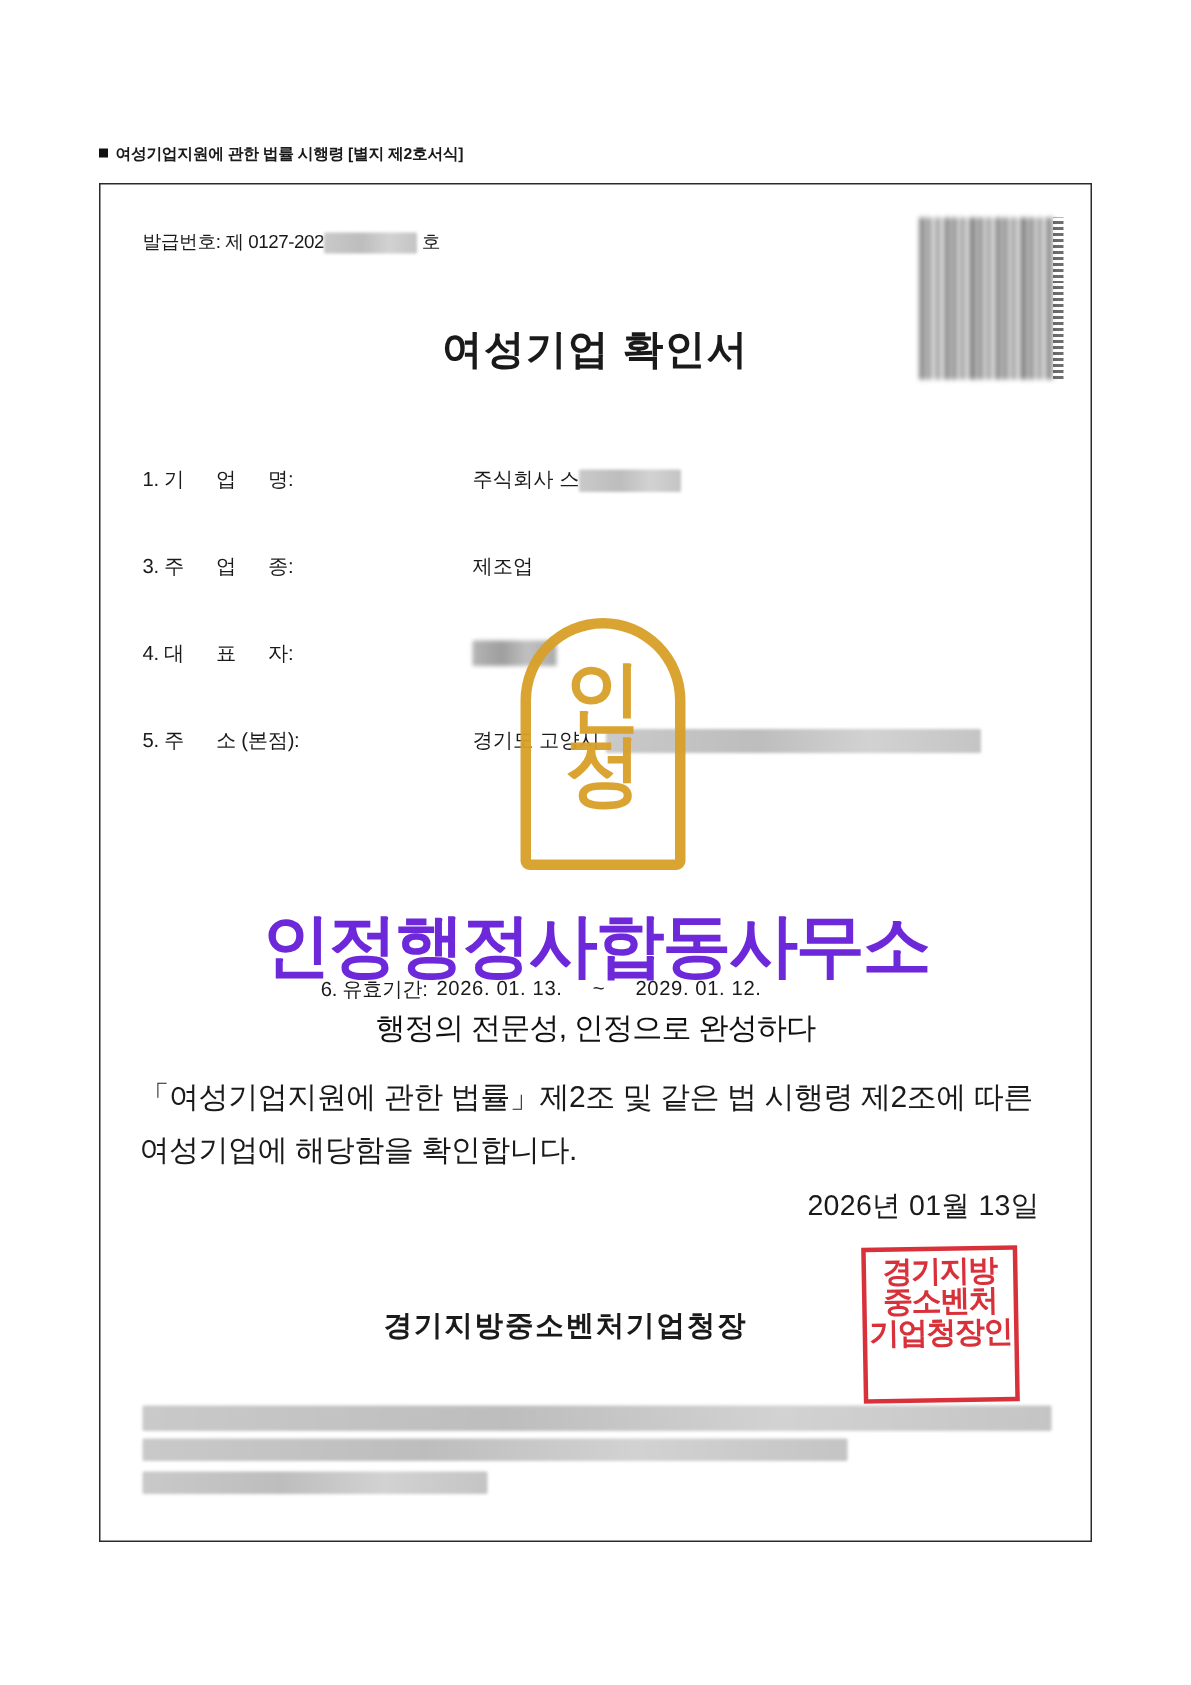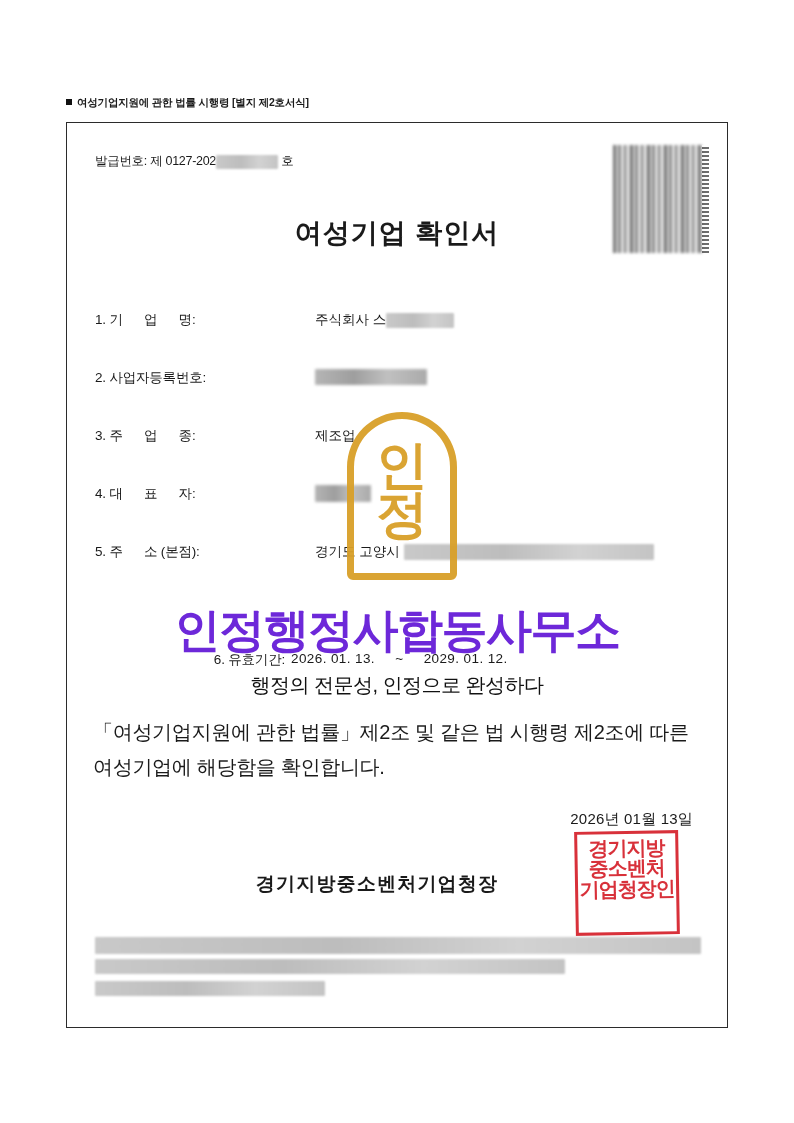--- a/index.html
+++ b/index.html
@@ -160,23 +160,23 @@
     top: 592px;
     left: 26px;
     width: 608px;
     font-size: 20px;
     line-height: 1.75;
     letter-spacing: -0.3px;
   }
 
   .issue-date {
     position: absolute;
-    top: 687px;
+    top: 668px;
     right: 34px;
-    font-size: 15px;
+    font-size: 19px;
     letter-spacing: .2px;
   }
 
   .authority {
     position: absolute;
     top: 748px;
     left: 0;
     width: 100%;
     text-align: center;
     font-size: 19px;
@@ -284,26 +284,20 @@
 
   <div class="fields">
 
     <div class="field-row">
       <span class="field-label">1. 기      업      명:</span>
       <span class="field-value">
         <span>주식회사 스</span><span class="redact" style="width:68px;height:15px;"></span>
       </span>
     </div>
 
-    <div class="field-row">
-      <span class="field-label">2. 사업자등록번호:</span>
-      <span class="field-value">
-        <span class="redact-dark" style="width:112px;height:16px;"></span>
-      </span>
-    </div>
 
     <div class="field-row">
       <span class="field-label">3. 주      업      종:</span>
       <span class="field-value">제조업</span>
     </div>
 
     <div class="field-row">
       <span class="field-label">4. 대      표      자:</span>
       <span class="field-value">
         <span class="redact-dark" style="width:56px;height:17px;"></span>

